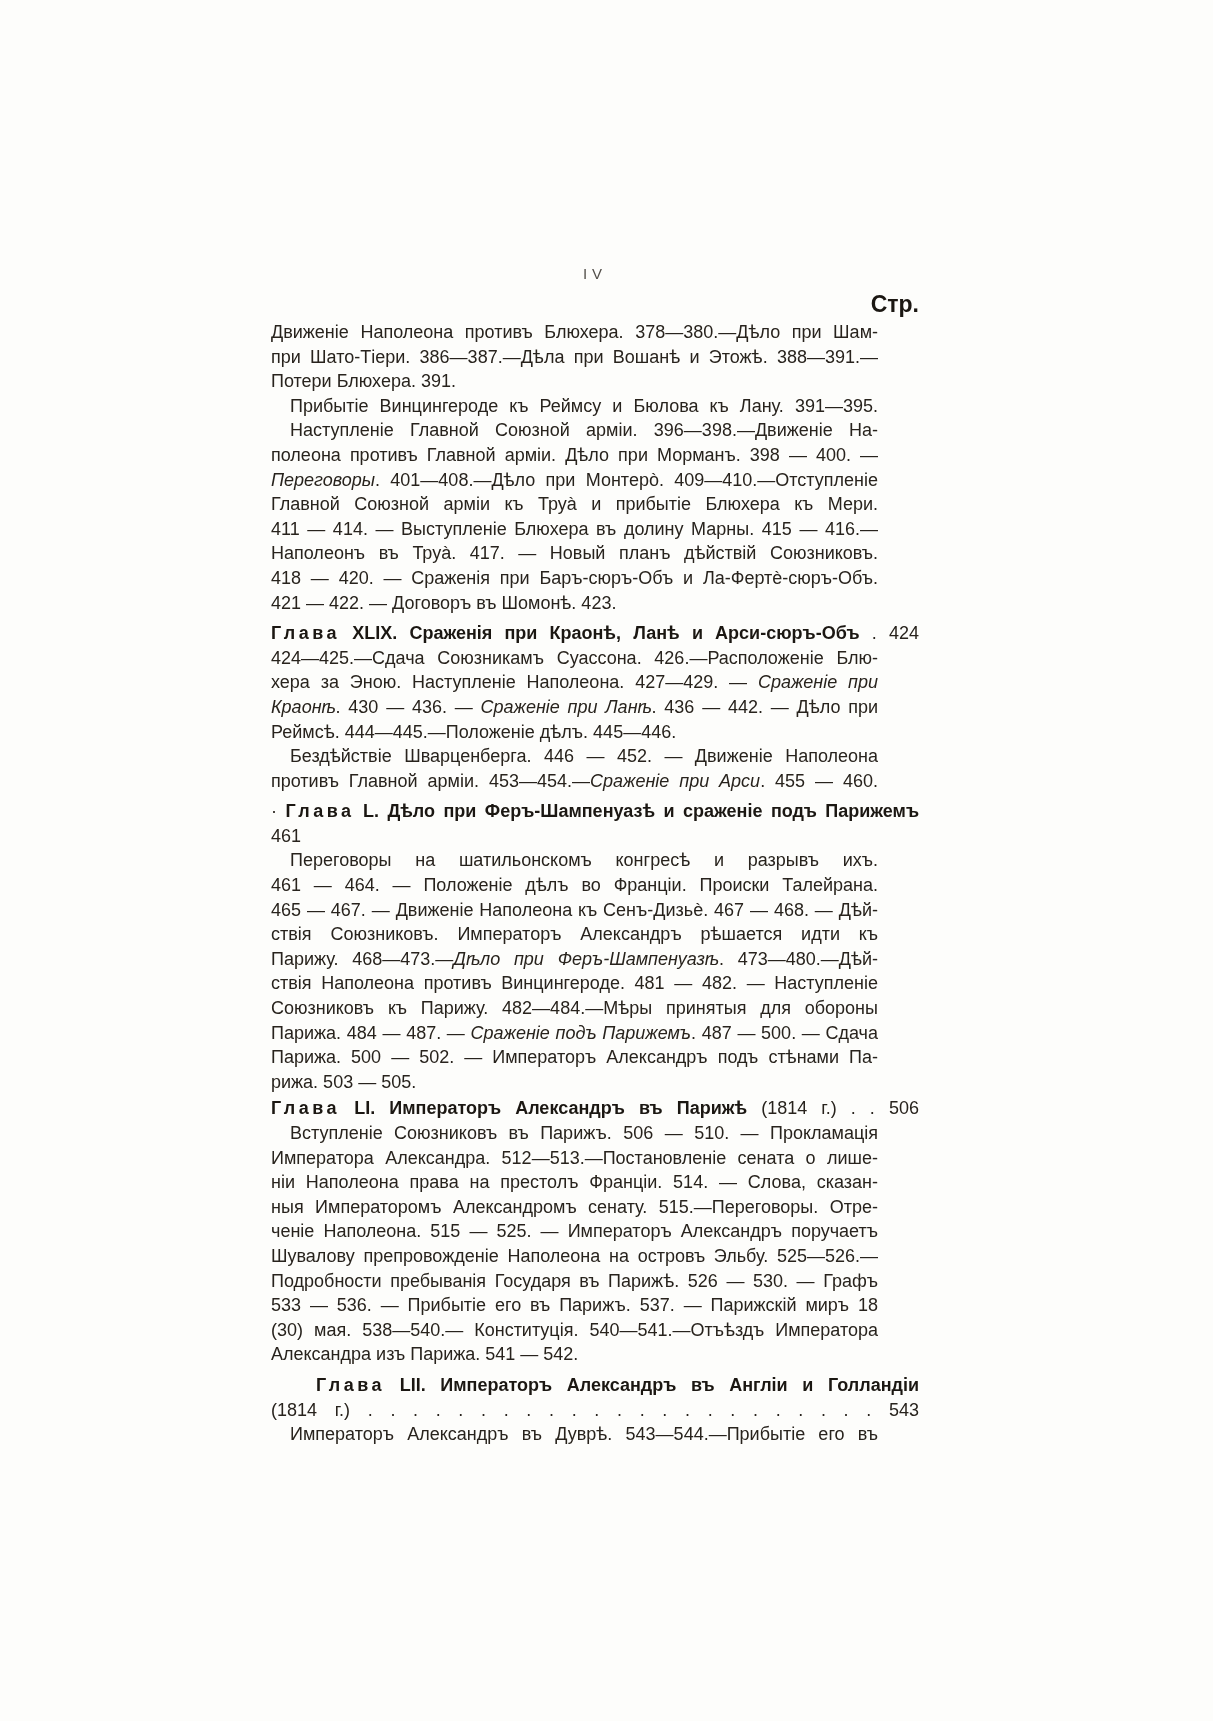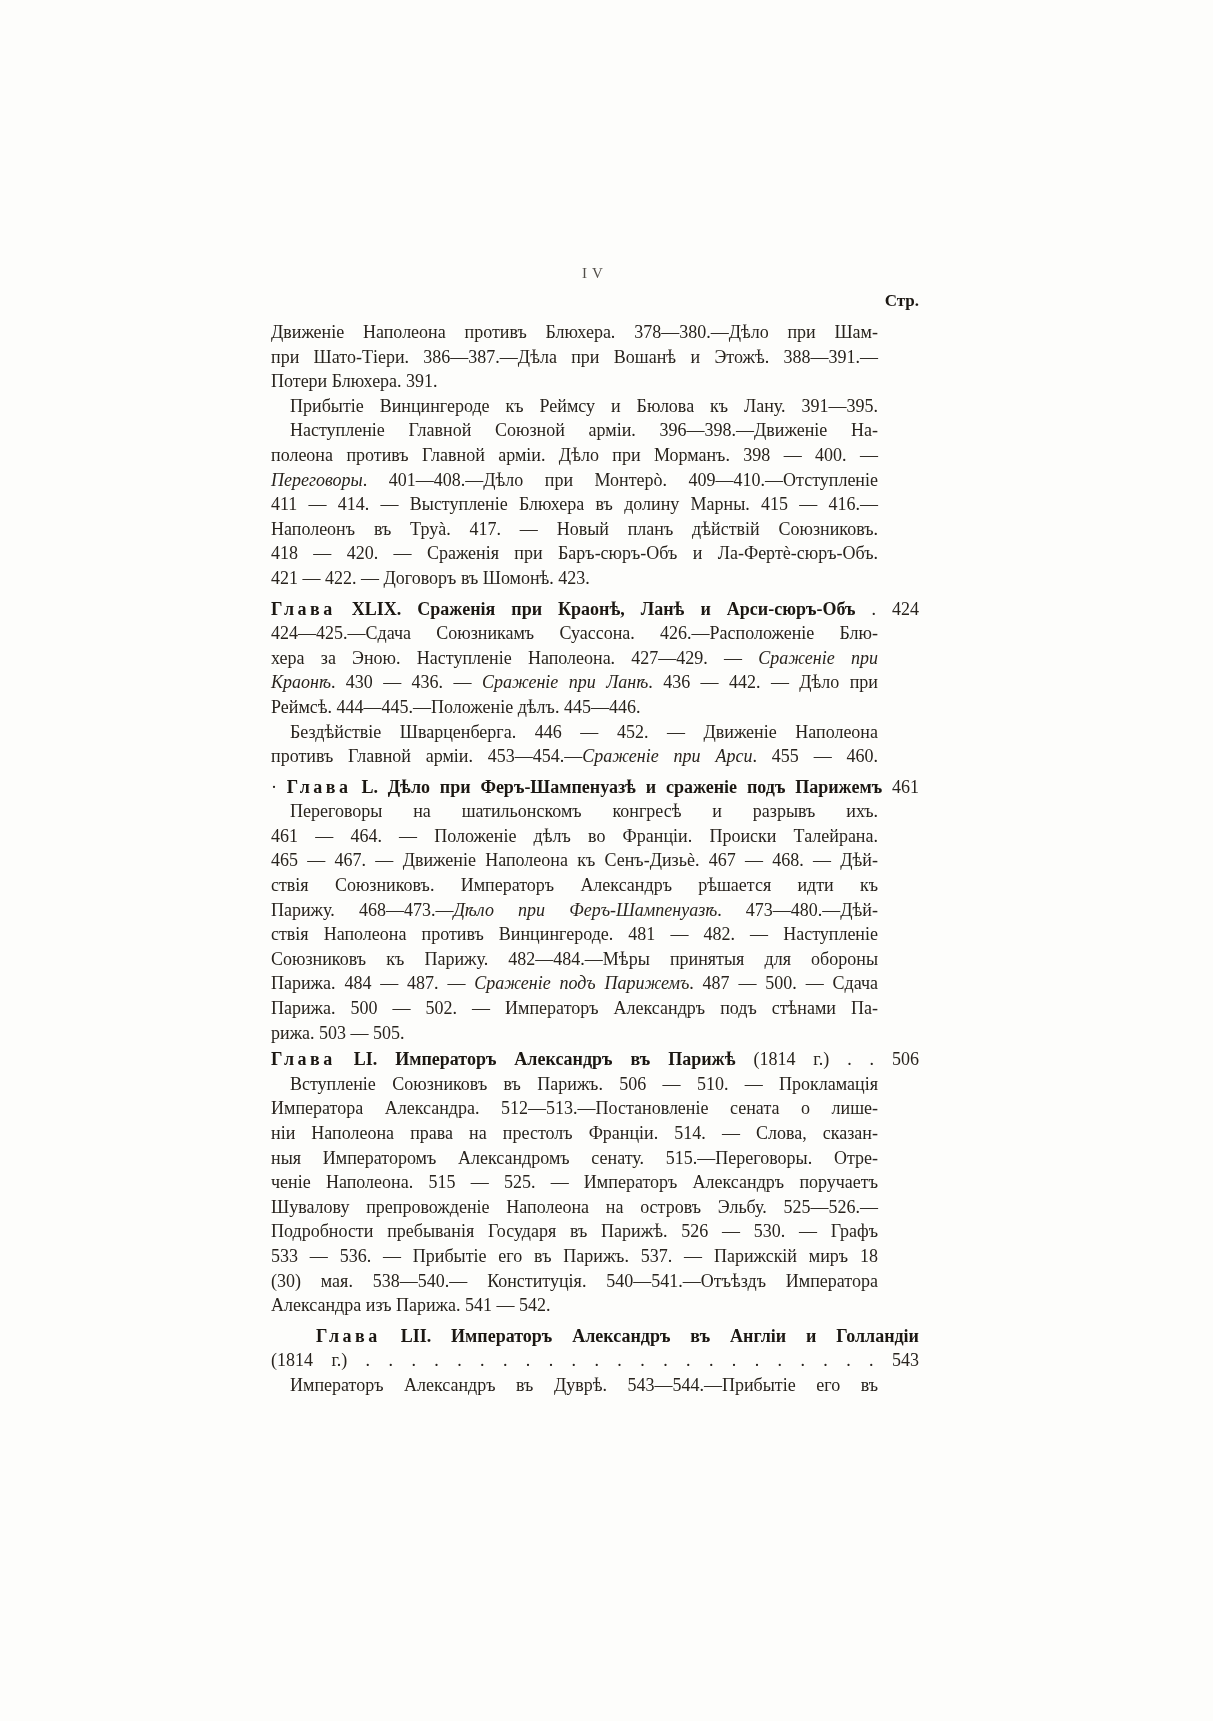--- a/index.html
+++ b/index.html
@@ -6,31 +6,31 @@
     --paper:#fdfdfb;
     --ink:#28231d;
     --ink-bold:#1b1712;
   }
   html,body{margin:0;padding:0;background:var(--paper);}
   .page{
     position:relative;
     width:1213px;height:1721px;
     background:var(--paper);
     overflow:hidden;
-    font-family:Liberation Serif, serif;
+    font-family:Liberation Sans, sans-serif;
     color:var(--ink);
   }
   .folio{
     position:absolute;left:271px;top:265px;width:648px;
     text-align:center;font-size:15px;letter-spacing:5px;
     color:var(--ink);opacity:.8;
   }
   .colhead{
     position:absolute;left:271px;top:291px;width:648px;
-    text-align:right;font-size:17px;font-weight:bold;
+    text-align:right;font-size:23px;font-weight:bold;
     color:var(--ink-bold);
   }
   .toc{
     position:absolute;left:271px;top:320px;width:648px;
   }
   .line{
     font-size:18px;
     line-height:24.6px;
     text-align:justify;
     text-align-last:justify;
@@ -51,20 +51,21 @@
   <div class="folio">IV</div>
   <div class="colhead">Стр.</div>
   <div class="toc">
       <div class="line body"><span>Движеніе Наполеона противъ Блюхера. 378—380.—Дѣло при Шам-</span></div>
       <div class="line body"><span>при Шато-Тіери. 386—387.—Дѣла при Вошанѣ и Этожѣ. 388—391.—</span></div>
       <div class="line body last"><span>Потери Блюхера. 391.</span></div>
       <div class="line body indent"><span>Прибытіе Винцингероде къ Реймсу и Бюлова къ Лану. 391—395.</span></div>
       <div class="line body indent"><span>Наступленіе Главной Союзной арміи. 396—398.—Движеніе На-</span></div>
       <div class="line body"><span>полеона противъ Главной арміи. Дѣло при Морманъ. 398 — 400. —</span></div>
       <div class="line body"><span class="it">Переговоры</span><span>. 401—408.—Дѣло при Монтерò. 409—410.—Отступленіе</span></div>
+      <div class="line body"><span>Главной Союзной арміи къ Труà и прибытіе Блюхера къ Мери.</span></div>
       <div class="line body"><span>411 — 414. — Выступленіе Блюхера въ долину Марны. 415 — 416.—</span></div>
       <div class="line body"><span>Наполеонъ въ Труà. 417. — Новый планъ дѣйствій Союзниковъ.</span></div>
       <div class="line body"><span>418 — 420. — Сраженія при Баръ-сюръ-Объ и Ла-Фертè-сюръ-Объ.</span></div>
       <div class="line body last"><span>421 — 422. — Договоръ въ Шомонѣ. 423.</span></div>
       <div class="line head" style="margin-top: 6px;"><span class="gl">Глава</span><span class="bd"> XLIX. </span><span class="bd">Сраженія при Краонѣ, Ланѣ и Арси-сюръ-Объ</span><span> . </span><span>424</span></div>
       <div class="line body"><span>424—425.—Сдача Союзникамъ Суассона. 426.—Расположеніе Блю-</span></div>
       <div class="line body"><span>хера за Эною. Наступленіе Наполеона. 427—429. — </span><span class="it">Сраженіе при</span></div>
       <div class="line body"><span class="it">Краонѣ</span><span>. 430 — 436. — </span><span class="it">Сраженіе при Ланѣ</span><span>. 436 — 442. — Дѣло при</span></div>
       <div class="line body last"><span>Реймсѣ. 444—445.—Положеніе дѣлъ. 445—446.</span></div>
       <div class="line body indent"><span>Бездѣйствіе Шварценберга. 446 — 452. — Движеніе Наполеона</span></div>

